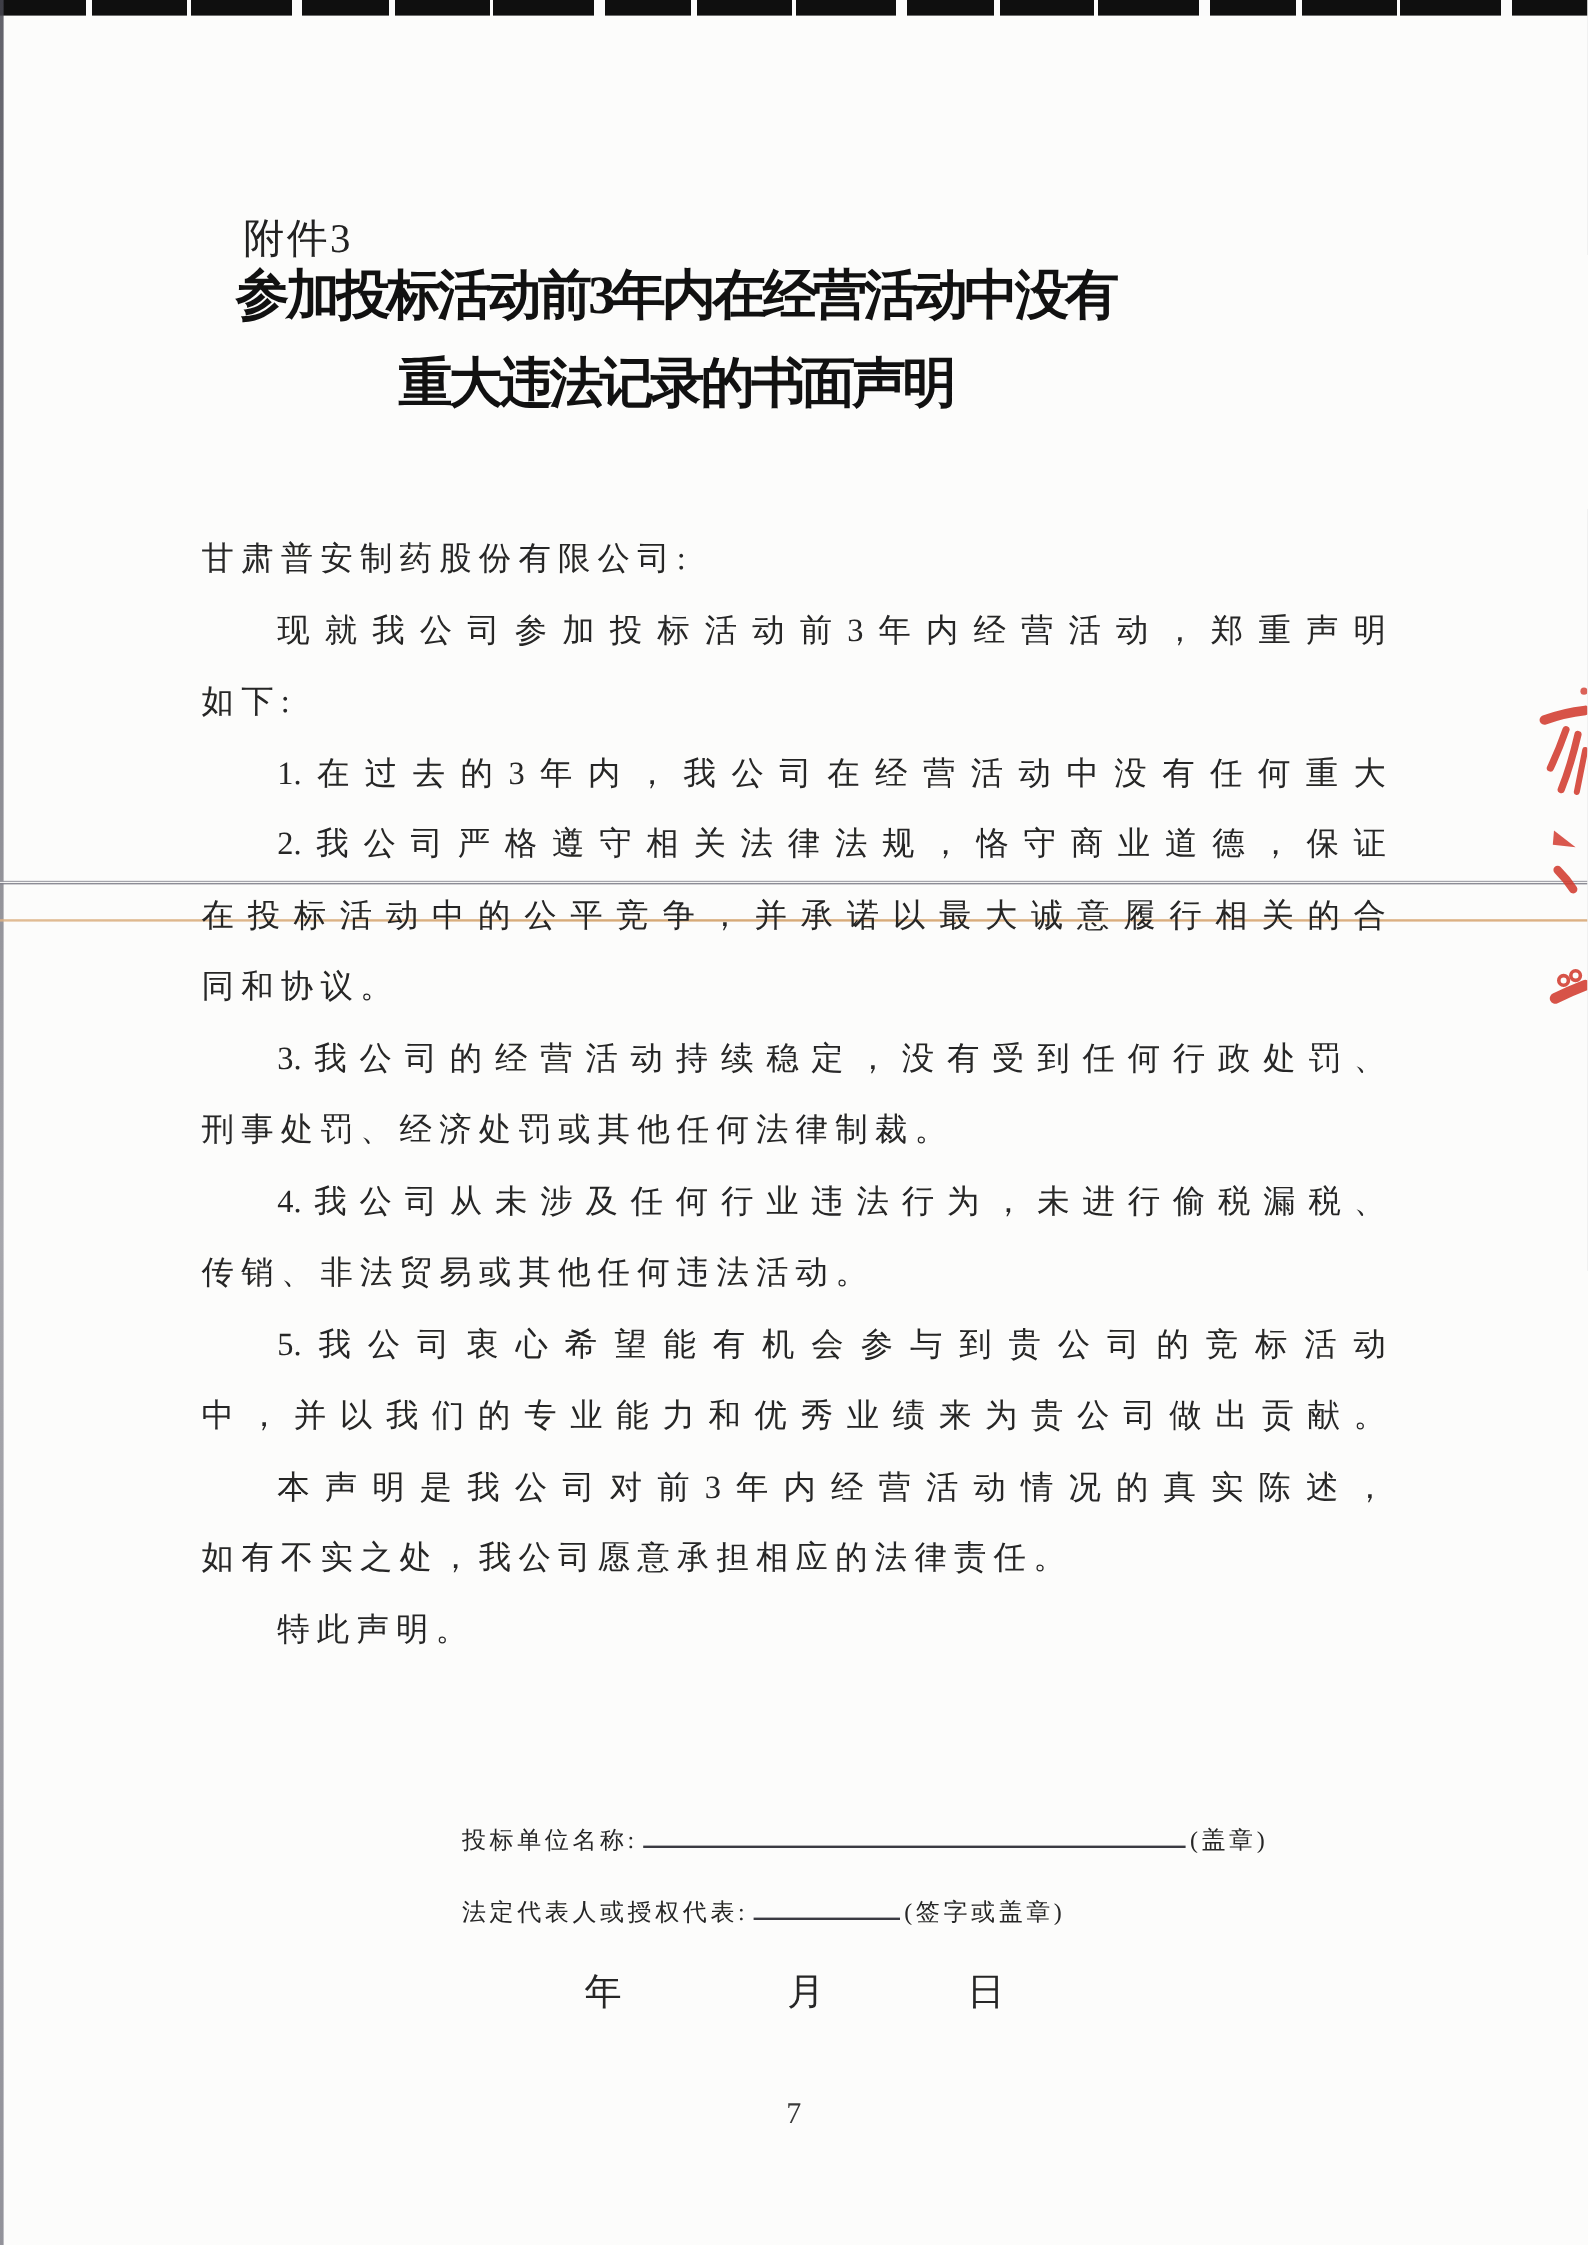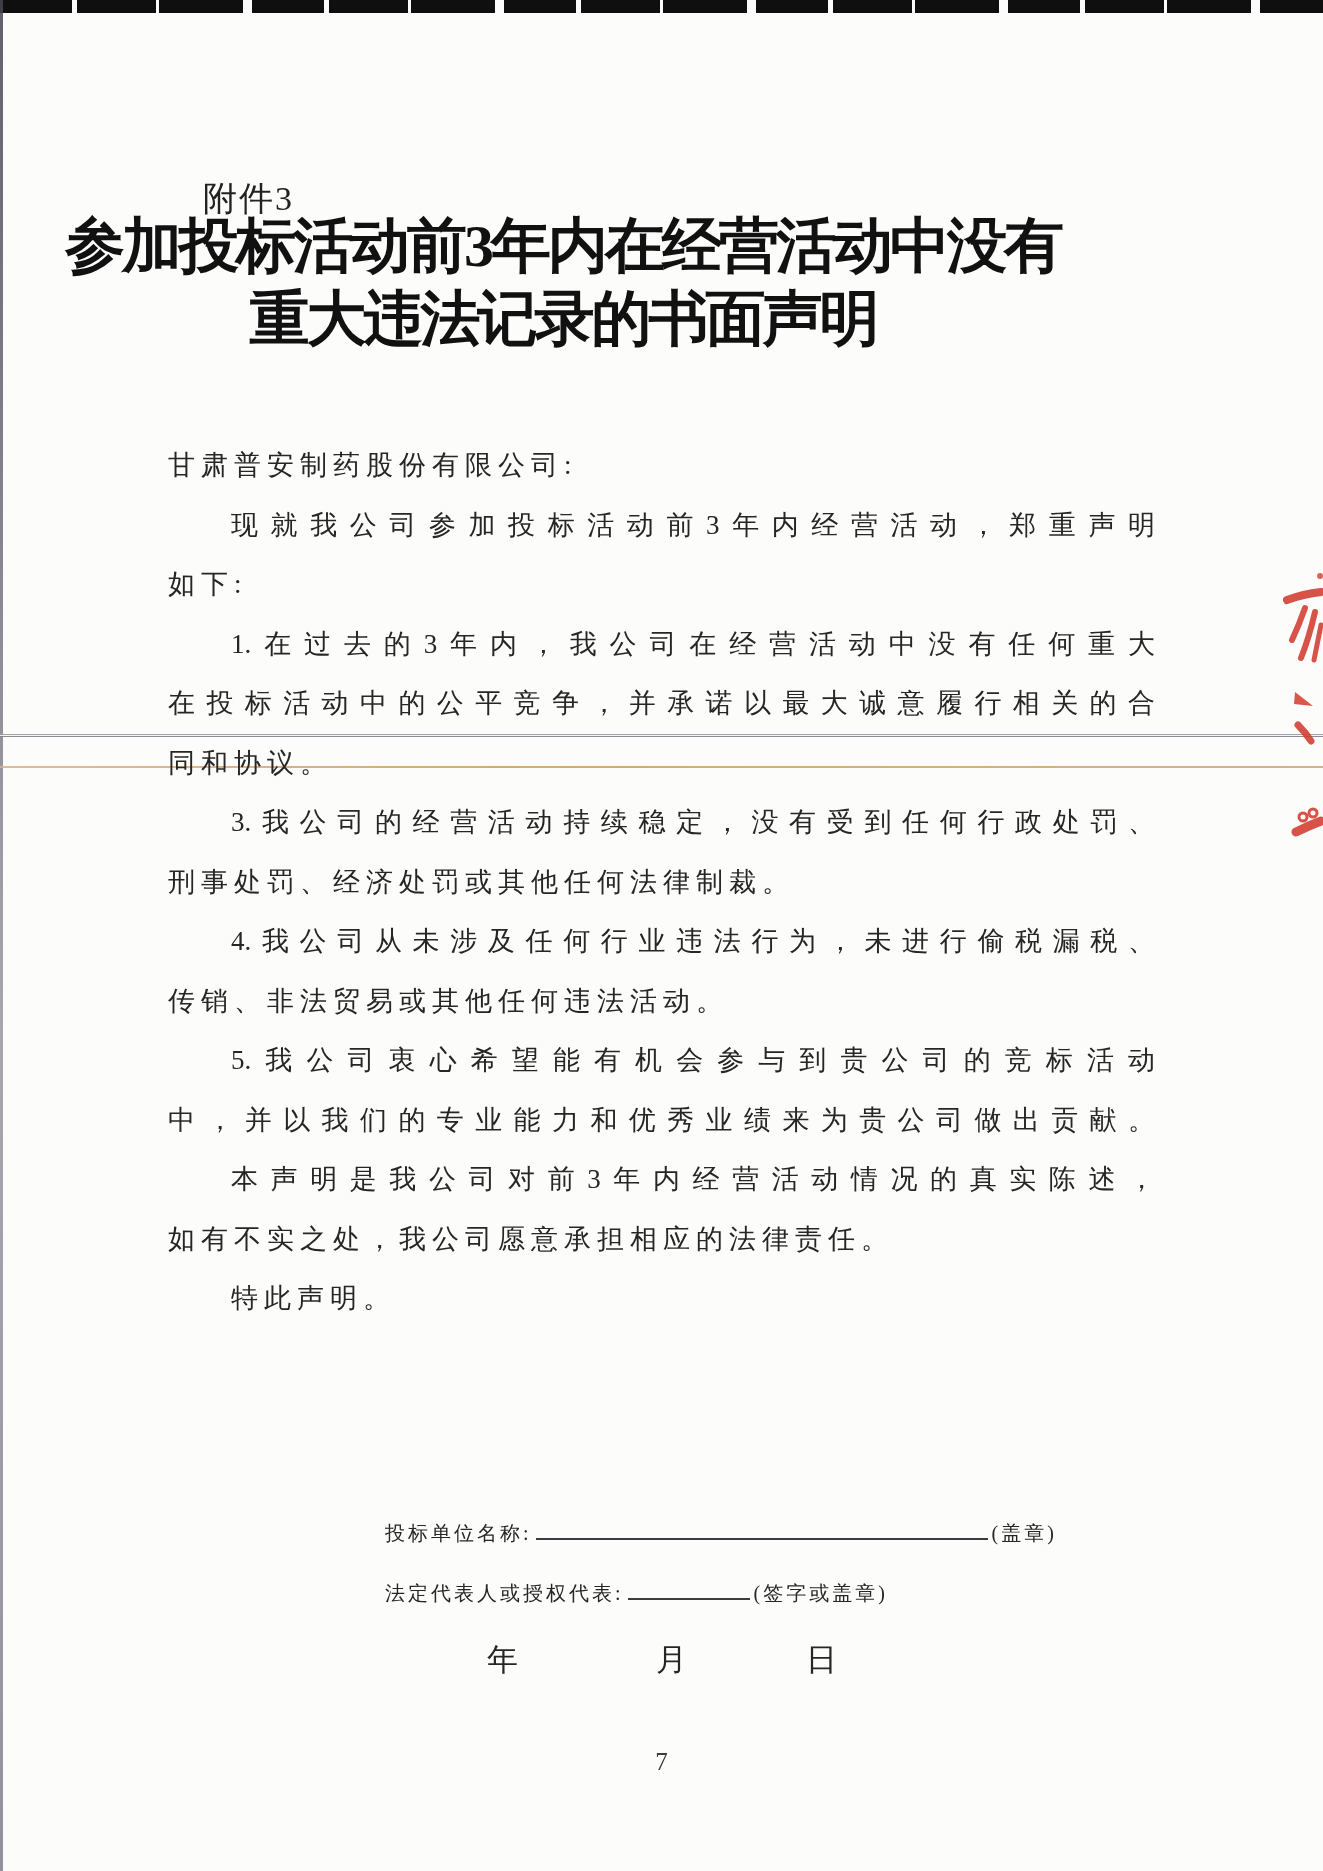--- a/index.html
+++ b/index.html
@@ -41,21 +41,21 @@
   }
   
   .attachment-label {
     position: absolute; left: 203px; top: 176px;
     font-size: 34px; letter-spacing: 2px; color: #222;
   }
   
   .title-block {
     position: absolute; left: 60px; top: 210px; width: 1006px;
     text-align: center; font-weight: bold; color: #111;
-    font-size: 60px; line-height: 73px; letter-spacing: -3px;
+    font-size: 45px; line-height: 73px; letter-spacing: -3px;
   }
   
   .body-block {
     position: absolute; left: 168px; top: 436px; width: 987px;
     font-size: 27px; line-height: 59.5px; color: #262626;
   }
   .ln { letter-spacing: 6px; white-space: nowrap; }
   .ln.indent { padding-left: 63px; }
   .ln.full {
     letter-spacing: normal; white-space: normal;
@@ -98,20 +98,21 @@
   <div class="title-block">
     <div>参加投标活动前3年内在经营活动中没有</div>
     <div>重大违法记录的书面声明</div>
   </div>
 
   <div class="body-block">
     <div class="ln">甘肃普安制药股份有限公司:</div>
     <div class="ln indent full">现就我公司参加投标活动前3年内经营活动，郑重声明</div>
     <div class="ln">如下:</div>
     <div class="ln indent full">1.在过去的3年内，我公司在经营活动中没有任何重大</div>
+    <div class="ln indent full">2.我公司严格遵守相关法律法规，恪守商业道德，保证</div>
     <div class="ln full">在投标活动中的公平竞争，并承诺以最大诚意履行相关的合</div>
     <div class="ln">同和协议。</div>
     <div class="ln indent full">3.我公司的经营活动持续稳定，没有受到任何行政处罚、</div>
     <div class="ln">刑事处罚、经济处罚或其他任何法律制裁。</div>
     <div class="ln indent full">4.我公司从未涉及任何行业违法行为，未进行偷税漏税、</div>
     <div class="ln">传销、非法贸易或其他任何违法活动。</div>
     <div class="ln indent full">5.我公司衷心希望能有机会参与到贵公司的竞标活动</div>
     <div class="ln full">中，并以我们的专业能力和优秀业绩来为贵公司做出贡献。</div>
     <div class="ln indent full">本声明是我公司对前3年内经营活动情况的真实陈述，</div>
     <div class="ln">如有不实之处，我公司愿意承担相应的法律责任。</div>

